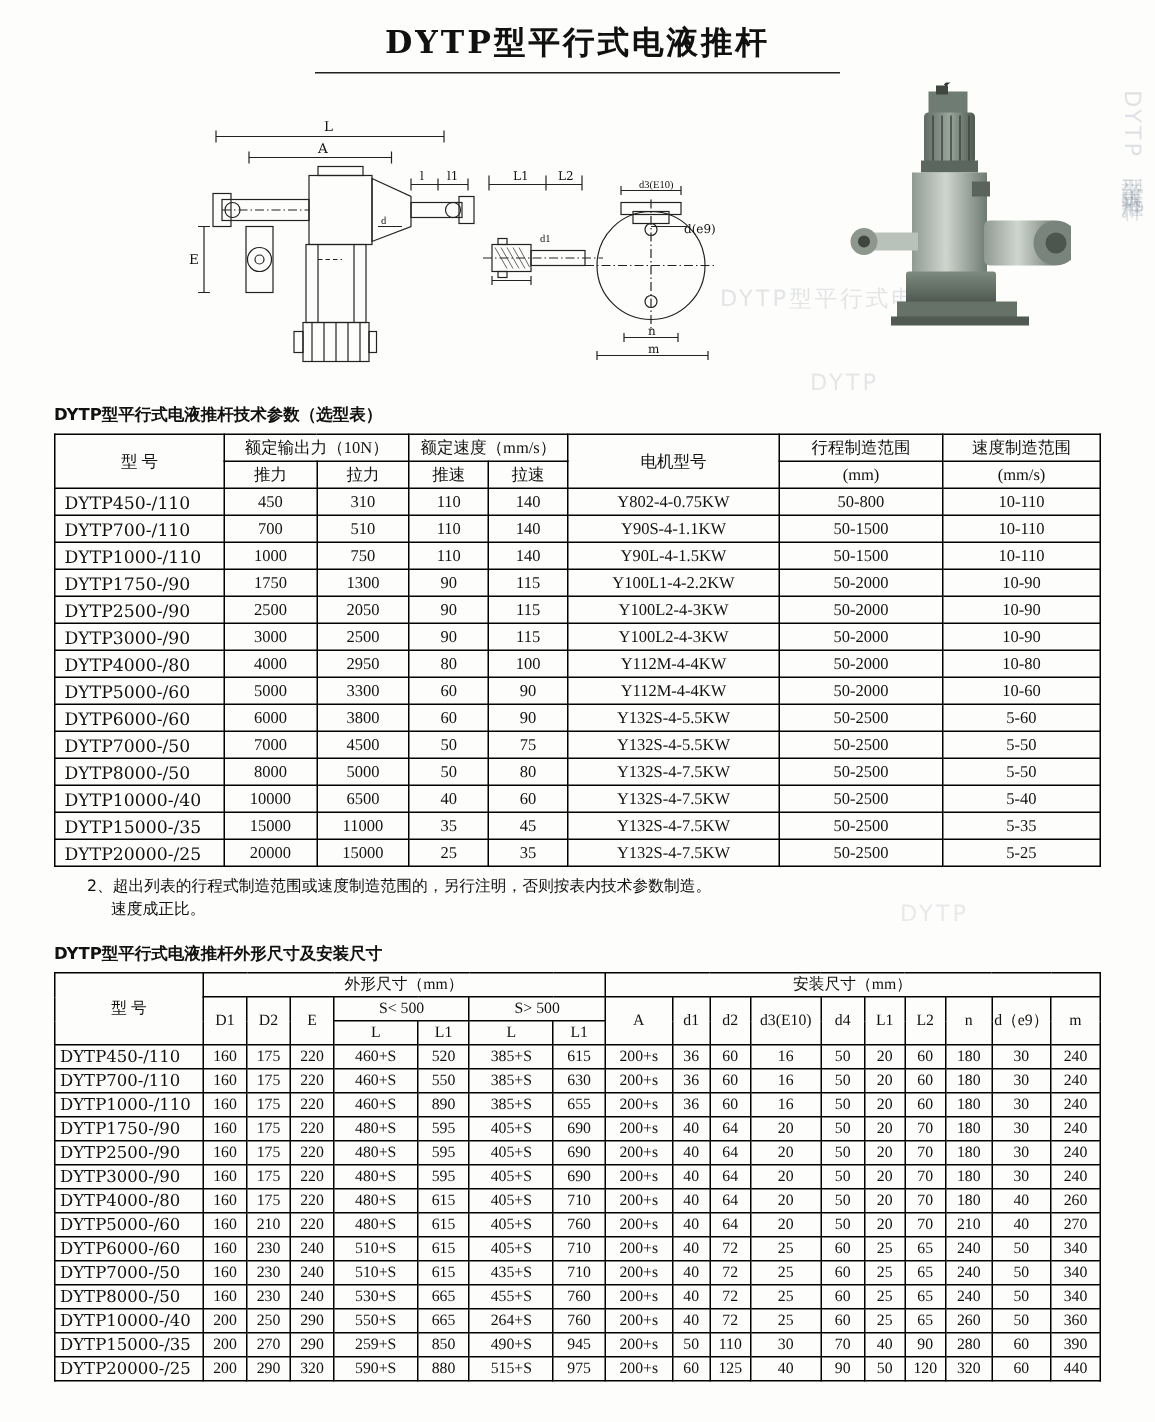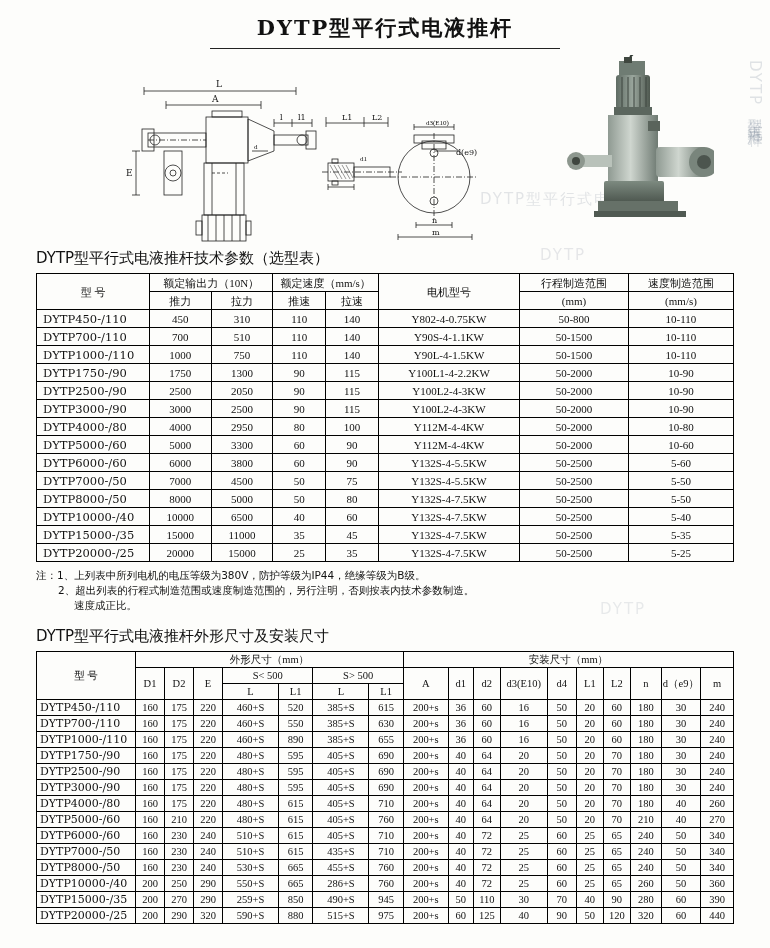--- a/index.html
+++ b/index.html
@@ -36,23 +36,23 @@
   }
   .dwg-svg{position:absolute;left:0;top:0;}
   .photo{
     position:absolute;
     right:40px;top:0;
     width:150px;height:180px;
   }
 
   
   .sec-head{
-    font-size:15px;
-    font-weight:normal;
-    margin:2px 0 5px 36px;
+    font-size:11px;
+    font-weight:bold;
+    margin:22px 0 5px 36px;
     font-family:"DejaVu Sans", sans-serif;
   }
 
   
   table{
     border-collapse:collapse;
     font-size:11px;
     font-family:"Liberation Serif", serif;
   }
   .tbl1{margin:0 0 0 36px;width:698px;}
@@ -436,21 +436,20 @@
           <td>25</td>
           <td>35</td>
           <td>Y132S-4-7.5KW</td>
           <td>50-2500</td>
           <td>5-25</td>
         </tr>
       </tbody>
   </table>
 
   <div class="notes">
-    <div><span>注：</span><span>1、上列表中所列电机的电压等级为380V，防护等级为IP44，绝缘等级为B级。</span></div>
     <div class="ind">2、超出列表的行程式制造范围或速度制造范围的，另行注明，否则按表内技术参数制造。</div>
     <div class="ind" style="padding-left:38px">速度成正比。</div>
   </div>
 
   <div class="sec-head" style="margin-top:14px">DYTP型平行式电液推杆外形尺寸及安装尺寸</div>
 
   <table class="tbl2">
     <thead>
       <tr>
         <th rowspan="3" style="width:96px">型  号</th>
@@ -702,21 +701,21 @@
           <td>50</td>
           <td>340</td>
         </tr>
         <tr>
           <td class="model" style="text-align: left; padding-left: 3px;">DYTP10000-/40</td>
           <td>200</td>
           <td>250</td>
           <td>290</td>
           <td>550+S</td>
           <td>665</td>
-          <td>286+S</td>
+          <td>264+S</td>
           <td>760</td>
           <td>200+s</td>
           <td>40</td>
           <td>72</td>
           <td>25</td>
           <td>60</td>
           <td>25</td>
           <td>65</td>
           <td>260</td>
           <td>50</td>

